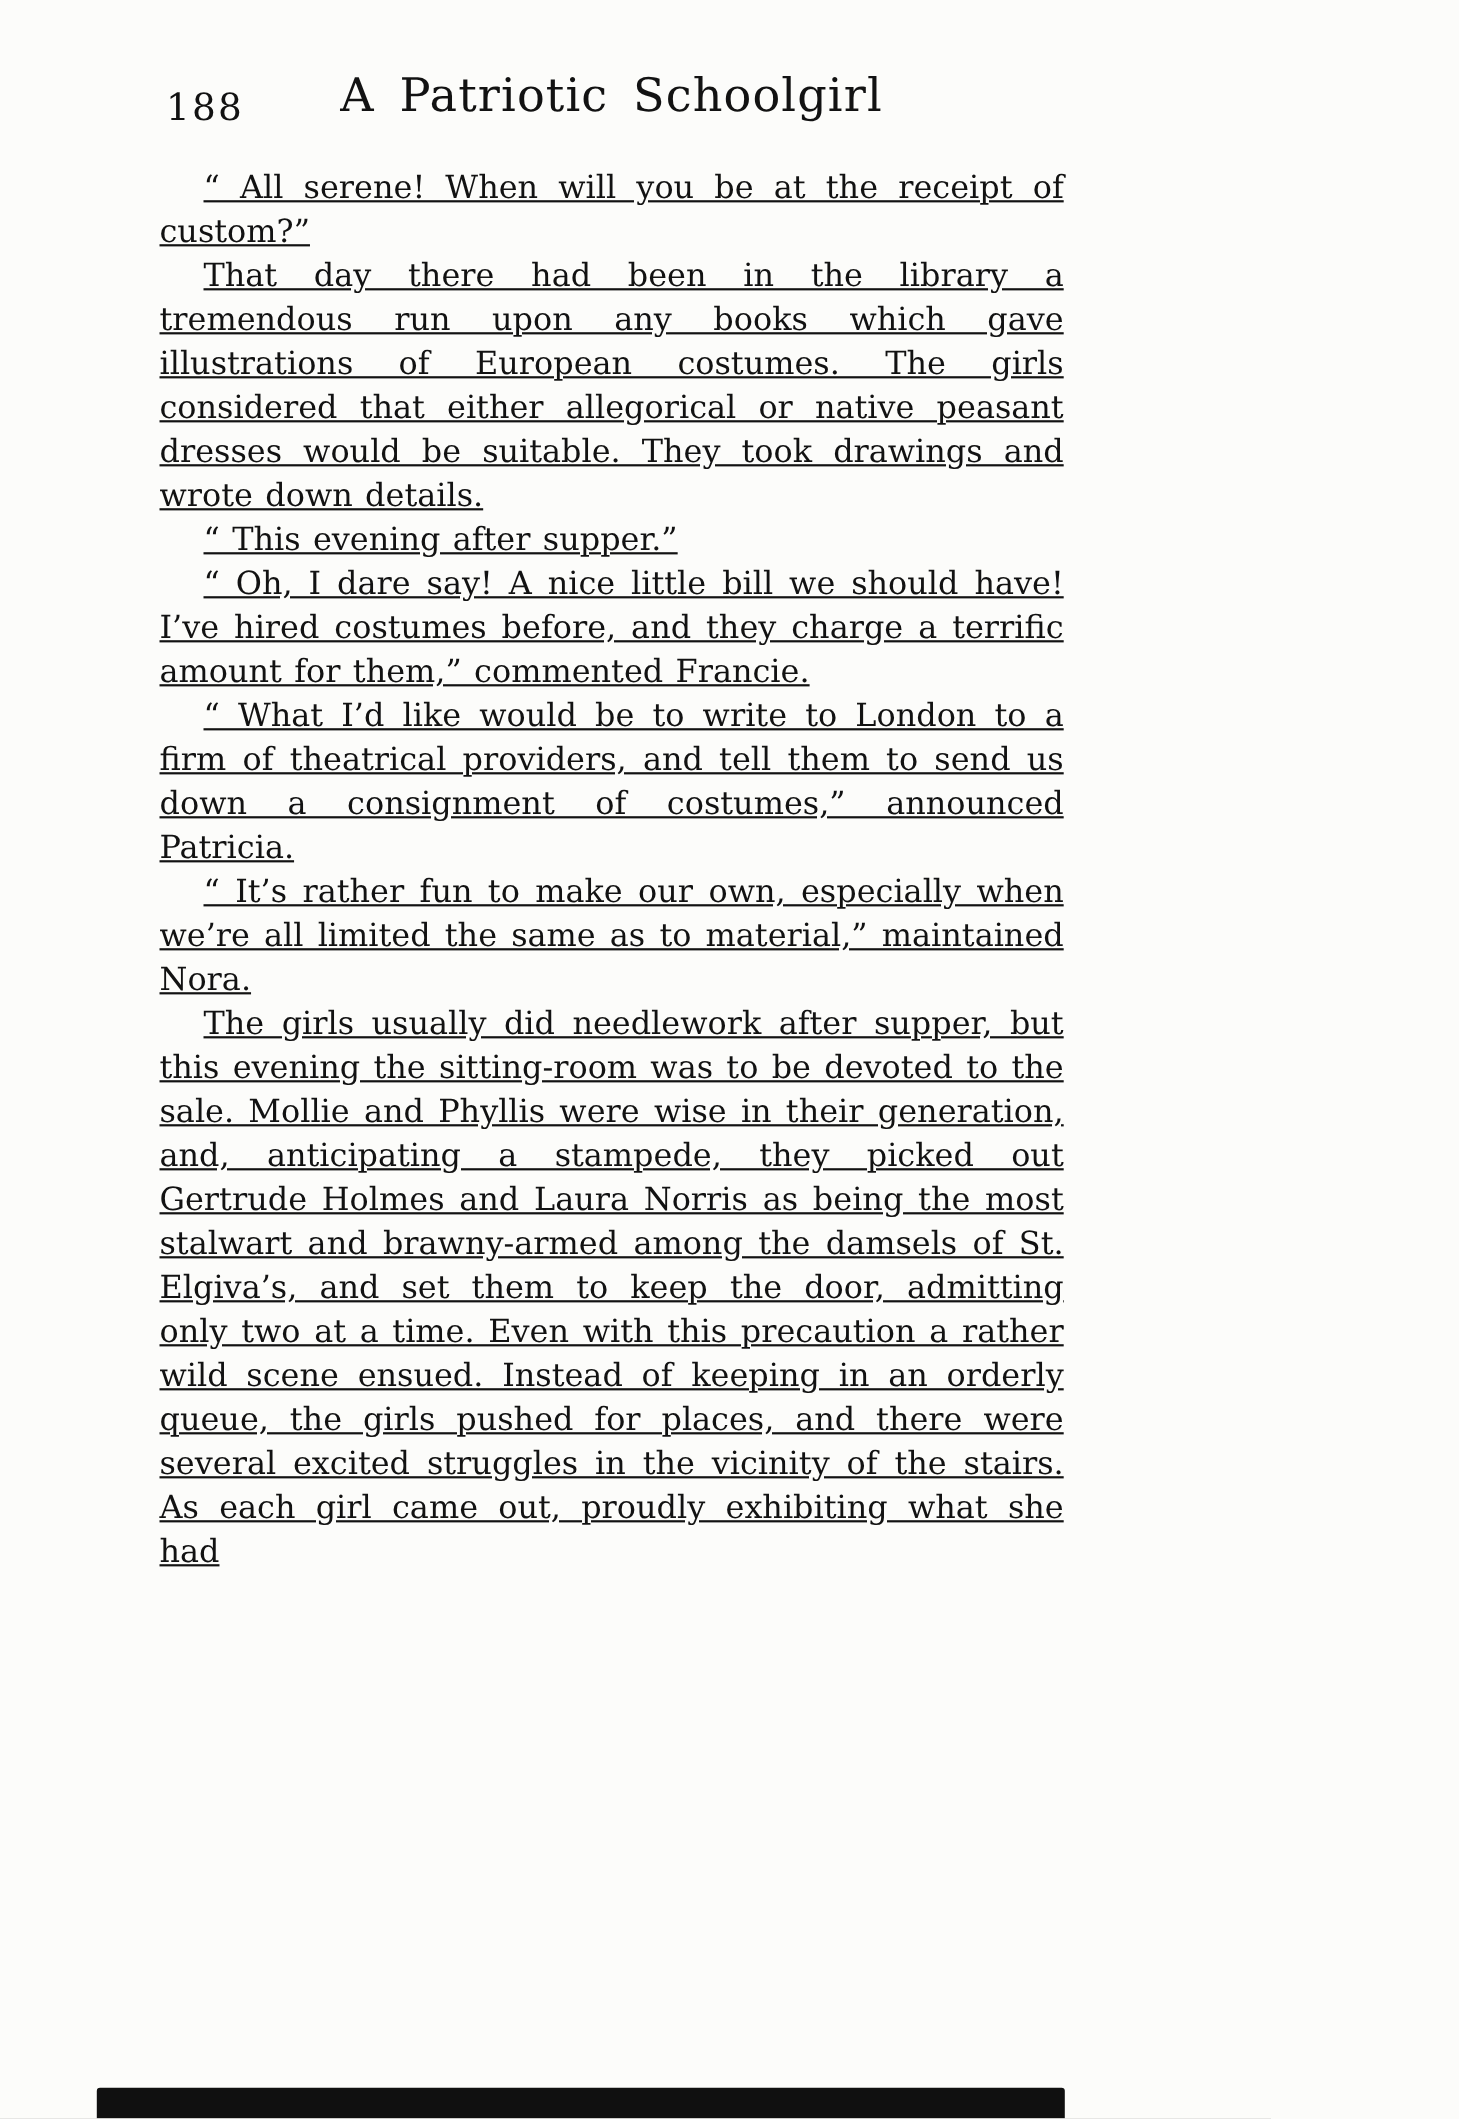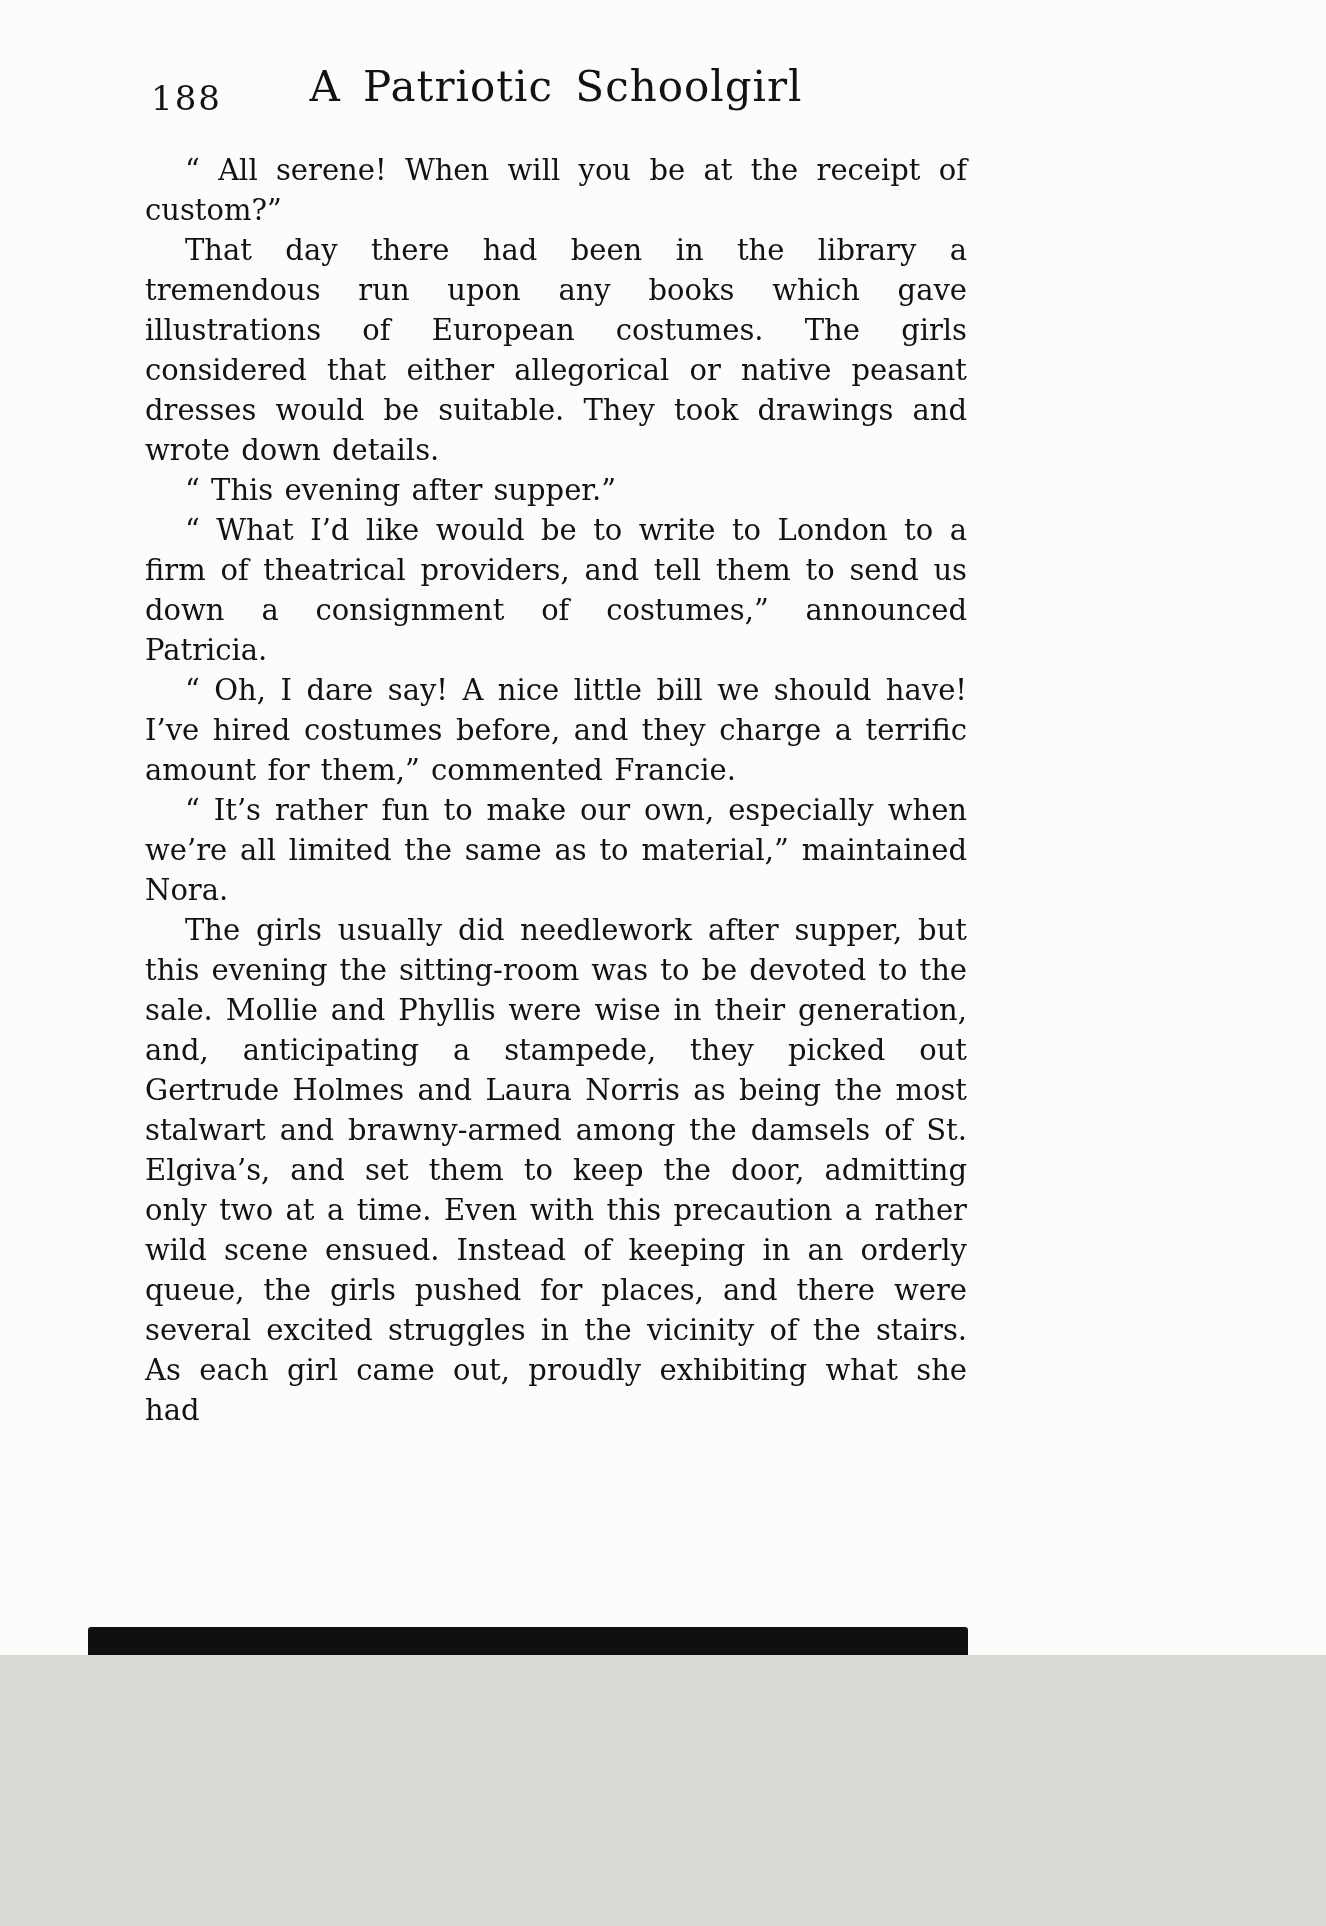--- a/index.html
+++ b/index.html
@@ -3,21 +3,21 @@
 <meta charset="utf-8">
 <style>
   html, body {
     margin: 0;
     padding: 0;
     background: #d9d9d6;
   }
   .page {
     position: relative;
     width: 1326px;
-    height: 1655px;
+    height: 1926px;
     margin: 0 auto;
     background: #fcfcfa;
     color: #121212;
     font-family: "DejaVu Serif", "Liberation Serif", serif;
     overflow: hidden;
   }
   .page-header {
     position: absolute;
     top: 62px;
     left: 145px;
@@ -41,20 +41,21 @@
   }
   .text-block {
     position: absolute;
     top: 150px;
     left: 145px;
     width: 822px;
     font-size: 29px;
     line-height: 40px;
     text-align: justify;
     word-spacing: 2px;
+    text-decoration: underline;
   }
   .para {
     margin: 0;
     text-indent: 40px;
   }
   .scan-bar {
     position: absolute;
     left: 88px;
     bottom: 0;
     width: 880px;
@@ -70,21 +71,21 @@
 
   <header class="page-header">
     <span class="page-number">188</span>
     <h1 class="book-title">A Patriotic Schoolgirl</h1>
   </header>
 
   <main class="text-block">
     <p class="para">“ All serene!  When will you be at the receipt of custom?”</p>
     <p class="para">That day there had been in the library a tremendous run upon any books which gave illustrations of European costumes.  The girls considered that either allegorical or native peasant dresses would be suitable.  They took drawings and wrote down details.</p>
     <p class="para">“ This evening after supper.”</p>
+    <p class="para">“ Oh, I dare say!  A nice little bill we should have!  I’ve hired costumes before, and they charge a terrific amount for them,” commented Francie.</p>
     <p class="para">“ What I’d like would be to write to London to a firm of theatrical providers, and tell them to send us down a consignment of costumes,” announced Patricia.</p>
-    <p class="para">“ Oh, I dare say!  A nice little bill we should have!  I’ve hired costumes before, and they charge a terrific amount for them,” commented Francie.</p>
     <p class="para">“ It’s rather fun to make our own, especially when we’re all limited the same as to material,” maintained Nora.</p>
     <p class="para">The girls usually did needlework after supper, but this evening the sitting-room was to be devoted to the sale.  Mollie and Phyllis were wise in their generation, and, anticipating a stampede, they picked out Gertrude Holmes and Laura Norris as being the most stalwart and brawny-armed among the damsels of St. Elgiva’s, and set them to keep the door, admitting only two at a time.  Even with this precaution a rather wild scene ensued.  Instead of keeping in an orderly queue, the girls pushed for places, and there were several excited struggles in the vicinity of the stairs.  As each girl came out, proudly exhibiting what she had</p>
   </main>
 
   <div class="scan-bar"></div>
 
 </div>
 
 </body></html>

